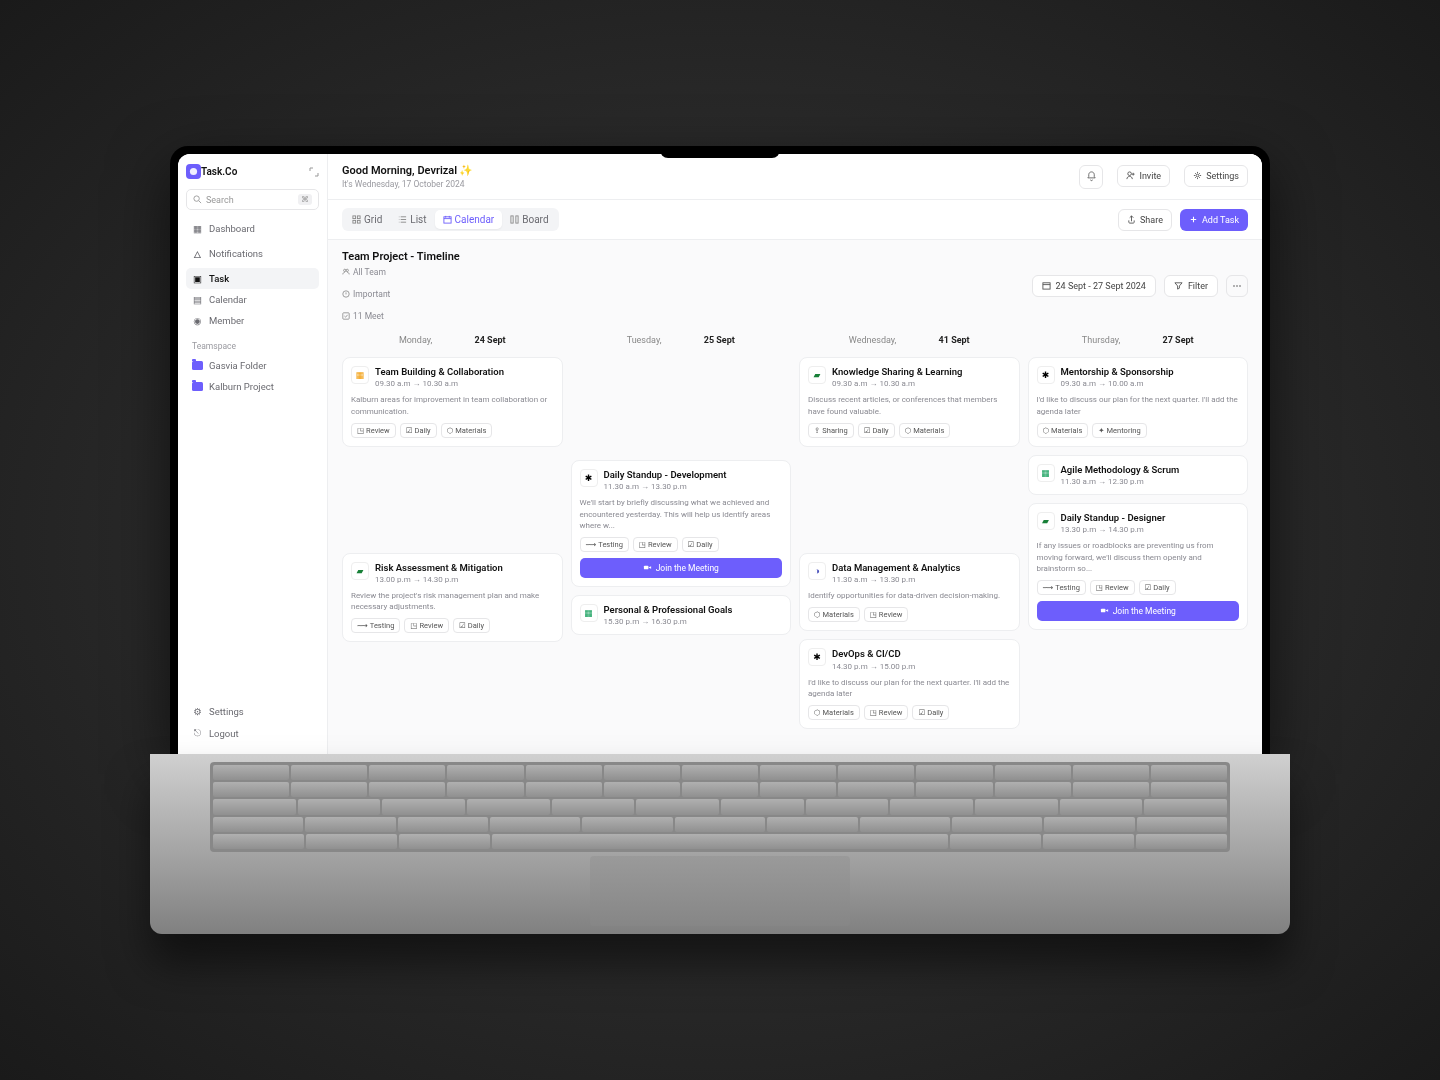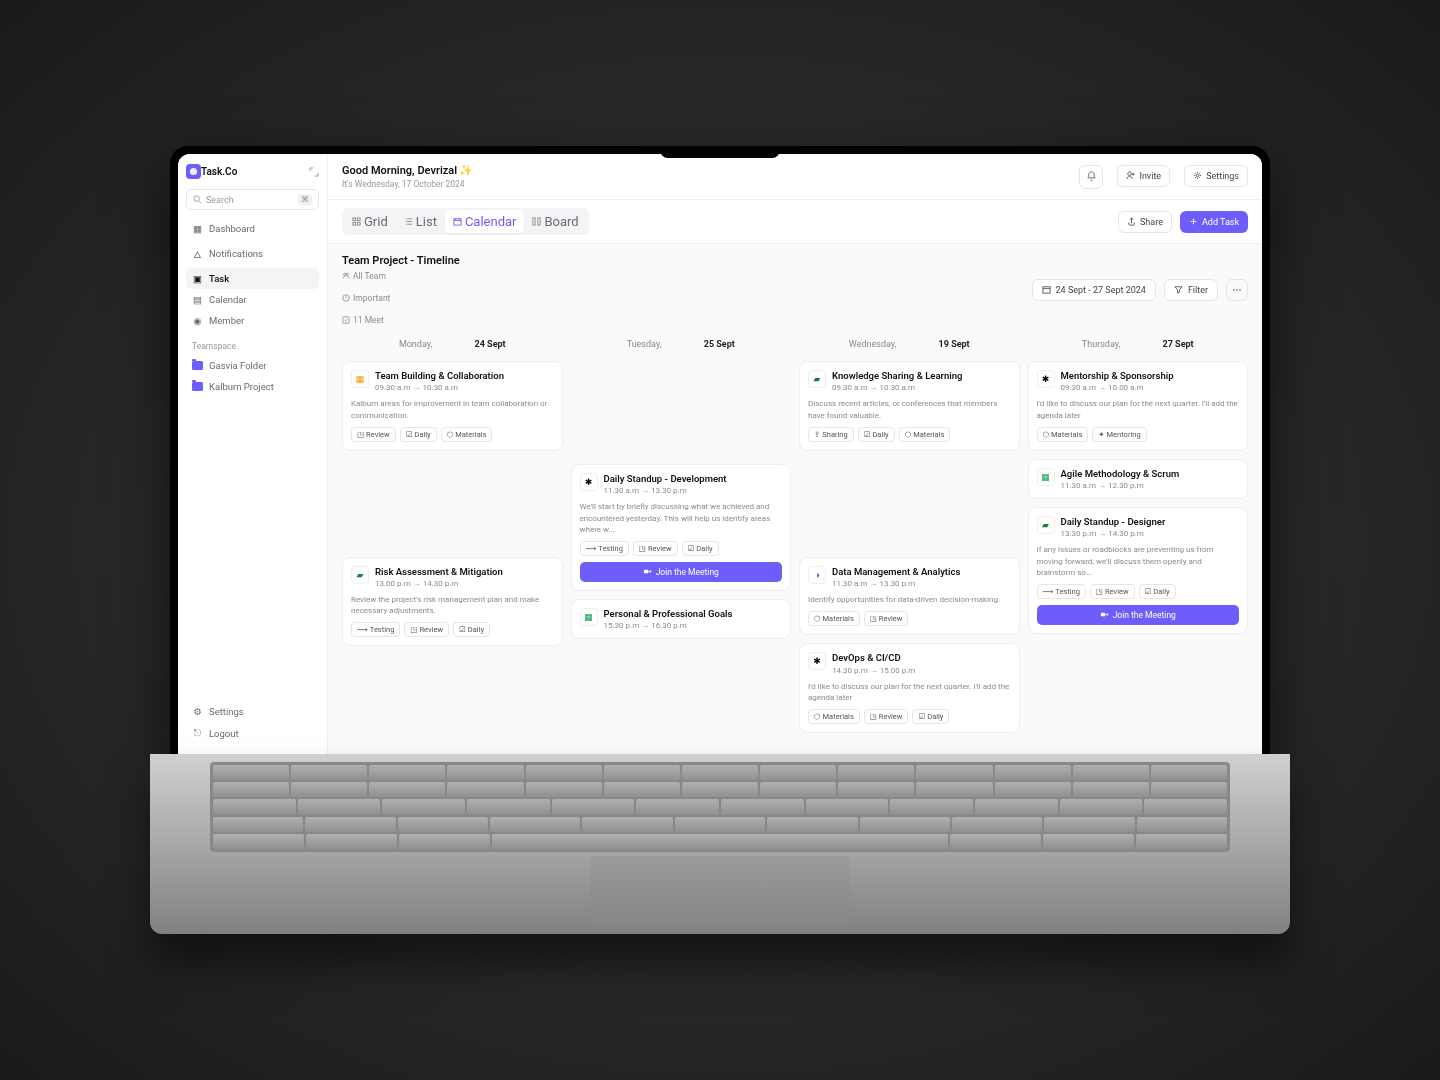--- a/index.html
+++ b/index.html
@@ -152,21 +152,21 @@
   font-size: 9px; color: #444; cursor: pointer;
 }
 
 .viewbar {
   display: flex; align-items: center; gap: 6px;
   padding: 8px 14px; background: #fff; border-bottom: 1px solid #edeef0;
 }
 .view-tabs { display: flex; background: #f3f4f6; border-radius: 6px; padding: 2px; }
 .view-tab {
   display: flex; align-items: center; gap: 3px;
-  padding: 4px 8px; border-radius: 5px; font-size: 13px; color: #6a6a70; cursor: pointer;
+  padding: 4px 8px; border-radius: 5px; font-size: 10px; color: #6a6a70; cursor: pointer;
 }
 .view-tab.active { background: #fff; color: #6d5efc; box-shadow: 0 1px 2px rgba(0,0,0,0.05); }
 
 .primary-btn {
   background: #6d5efc; color: #fff; border-radius: 6px; padding: 5px 9px;
   font-size: 9px; display: flex; align-items: center; gap: 4px; cursor: pointer;
 }
 
 .project-header {
   display: flex; align-items: center; padding: 10px 14px 0 14px;
@@ -503,21 +503,21 @@
                 <div>
                   <div class="card-title">Personal &amp; Professional Goals</div>
                   <div class="card-time">15.30 p.m → 16.30 p.m</div>
                 </div>
               </div>
             </div>
           </div>
 
           <div class="day-col">
             <div class="day-header">
-              <span>Wednesday, </span><b>19 Sept</b>
+              <span>Wednesday, </span><b>41 Sept</b>
             </div>
 
             <div class="card">
               <div class="card-head">
                 <span class="app-icon meet">▰</span>
                 <div>
                   <div class="card-title">Knowledge Sharing &amp; Learning</div>
                   <div class="card-time">09.30 a.m → 10.30 a.m</div>
                 </div>
               </div>

